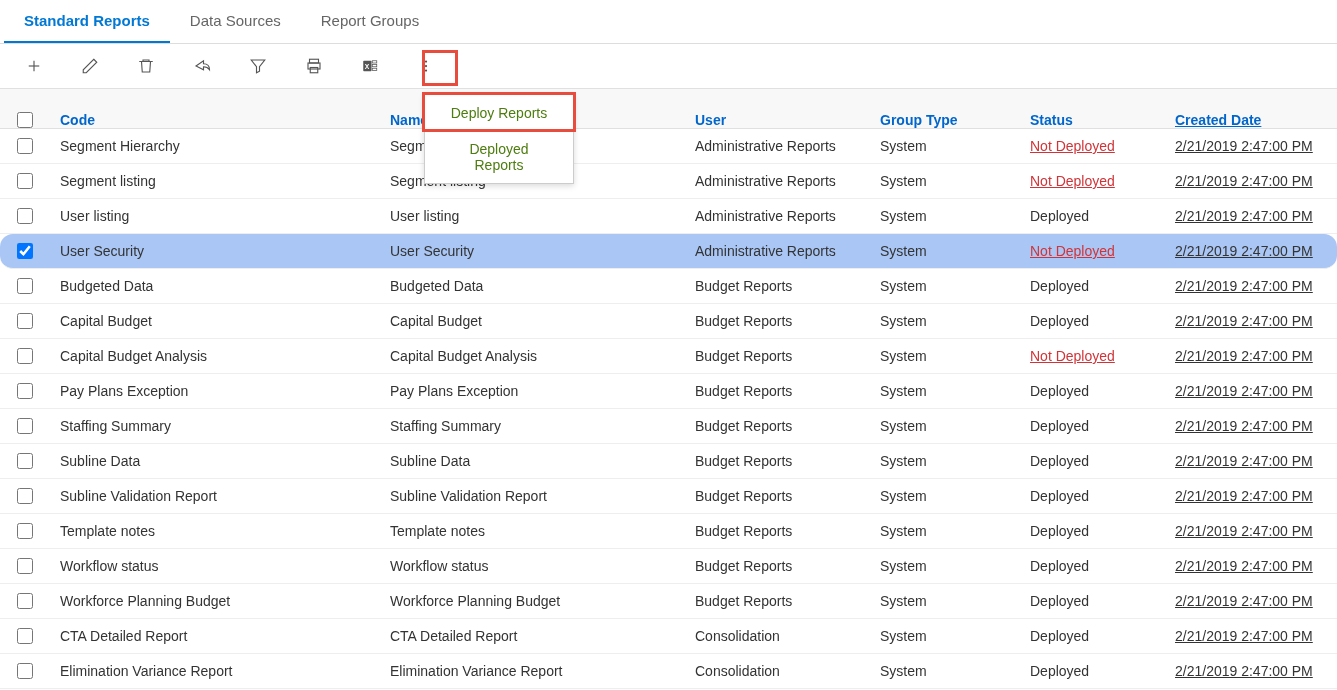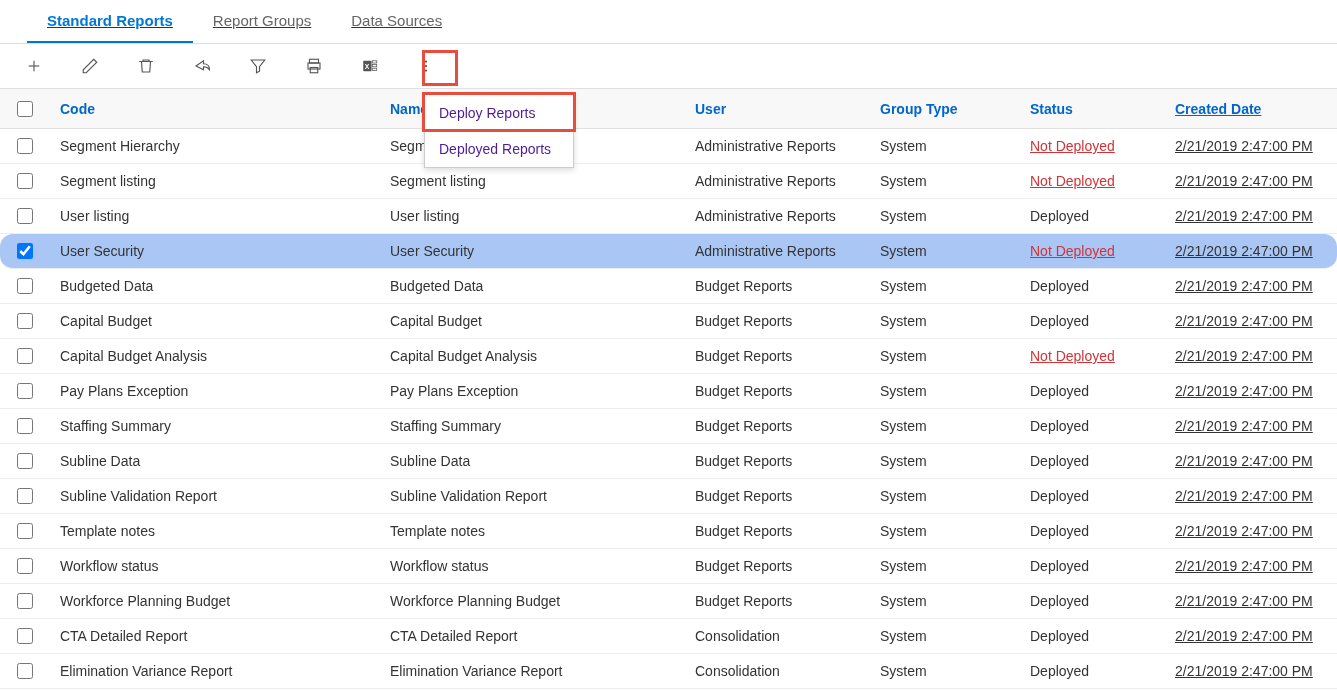--- a/index.html
+++ b/index.html
@@ -9,22 +9,21 @@
       color: #333;
       background: #fff;
       width: 1337px;
       position: relative;
     }
     
     
     .tabs {
       display: flex;
       border-bottom: 1px solid #ddd;
-      padding: 0 27px;
-      text-decoration: underline;
+      padding: 0 4px;
     }
     .tab {
       padding: 12px 20px;
       cursor: pointer;
       color: #666;
       font-size: 15px;
     }
     .tab.active {
       color: #0078d4;
       font-weight: 600;
@@ -59,21 +58,21 @@
     .table-container {
       border-top: 1px solid #e0e0e0;
     }
     .table-header {
       display: flex;
       background: #f8f8f8;
       border-bottom: 1px solid #e0e0e0;
       font-weight: 600;
       color: #0066cc;
       height: 40px;
-      align-items: center;
+      align-items: flex-end;
     }
     .table-row {
       display: flex;
       border-bottom: 1px solid #eee;
       height: 35px;
       align-items: center;
       justify-content: center;
     }
     .table-row.selected {
       background: #a9c6f5;
@@ -101,23 +100,24 @@
       position: absolute;
       top: 94px;
       left: 424px;
       width: 150px;
       background: #fff;
       border: 1px solid #ccc;
       box-shadow: 0 2px 6px rgba(0,0,0,0.15);
       z-index: 100;
     }
     .dropdown-item {
-      padding: 10px 14px;
+      padding: 10px 22px;
       cursor: pointer;
-      color: #4c1d95;
+      color: #4d7c0f;
+      text-align: center;
     }
     .dropdown-highlight {
       position: absolute;
       top: 92px;
       left: 422px;
       width: 154px;
       height: 40px;
       border: 3px solid #e74c3c;
       pointer-events: none;
       z-index: 101;
@@ -128,22 +128,22 @@
       top: 50px;
       width: 36px;
       height: 36px;
     }
   </style>
 </head>
 <body>
 
 <div class="tabs">
   <div class="tab active">Standard Reports</div>
+  <div class="tab">Data Sources</div>
   <div class="tab">Report Groups</div>
-  <div class="tab">Data Sources</div>
 </div>
 
 <div class="toolbar">
   <div class="tool-btn" style="margin-left:12px;">
     <svg viewBox="0 0 24 24" fill="none" stroke="currentColor" stroke-width="1.5">
         <line x1="12" y1="5" x2="12" y2="19"></line>
         <line x1="5" y1="12" x2="19" y2="12"></line>
       </svg>
   </div>
   <div class="tool-btn">

